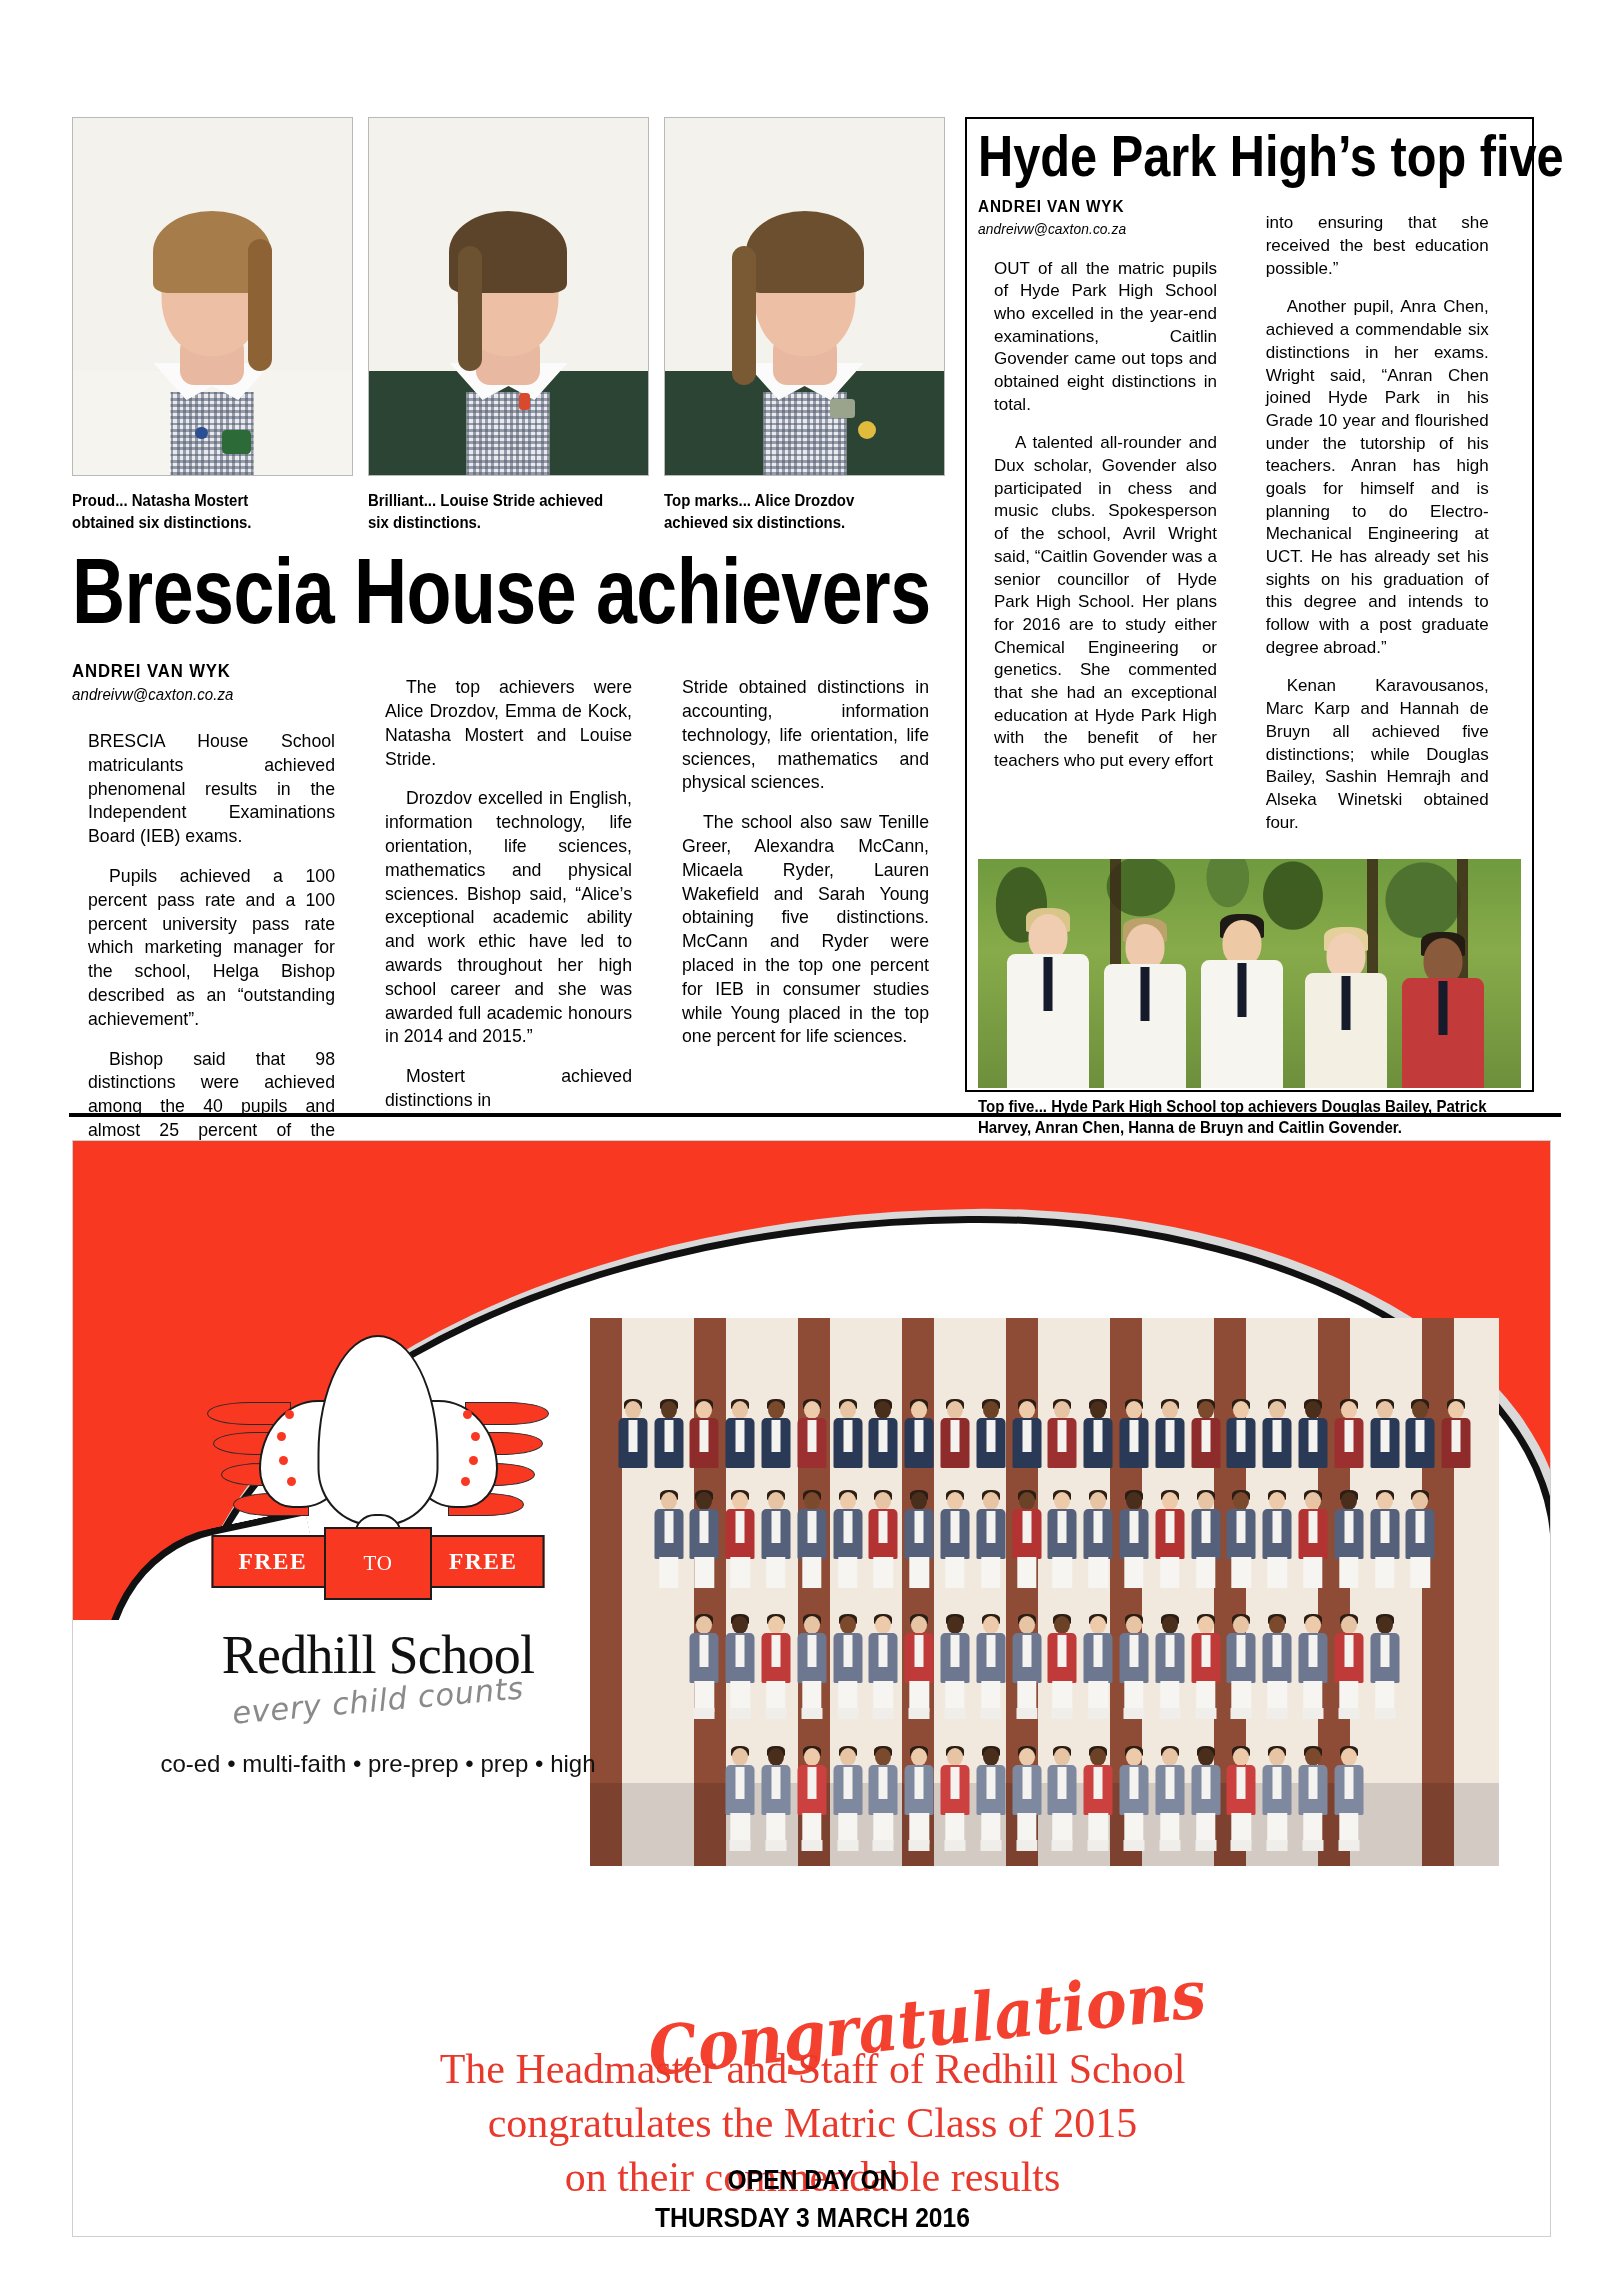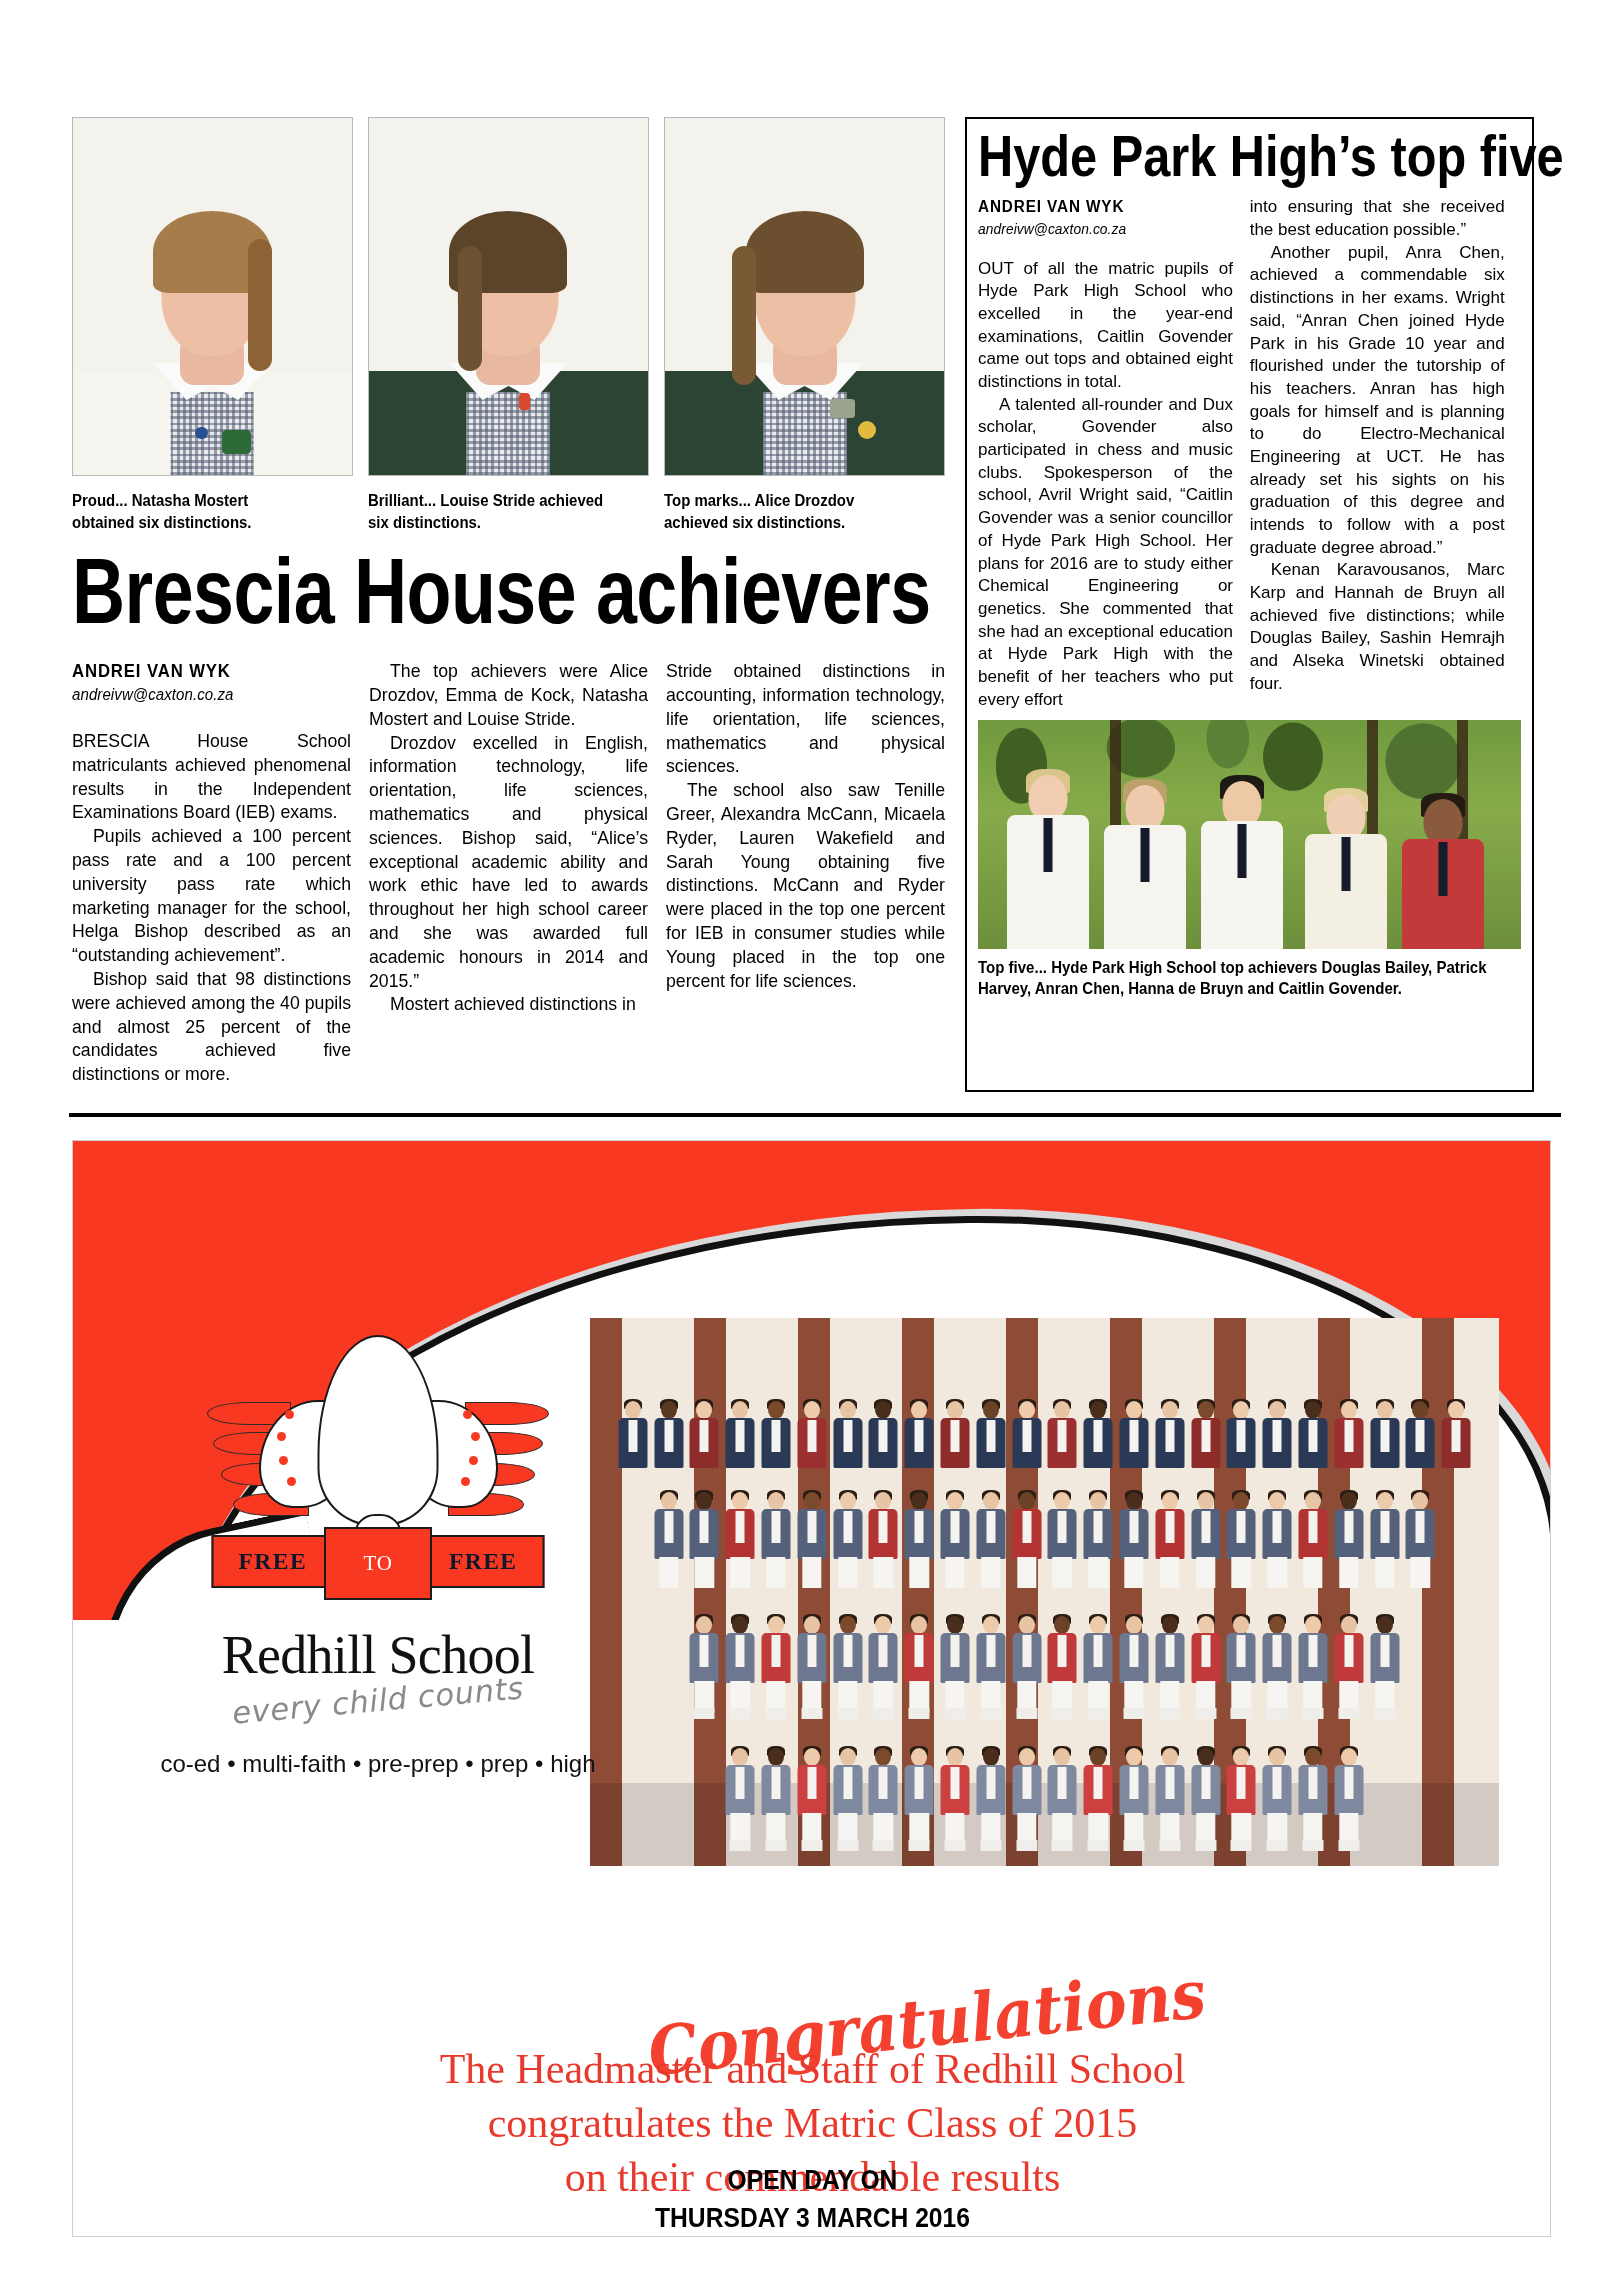--- a/index.html
+++ b/index.html
@@ -85,21 +85,21 @@
     font-weight:bold;font-size:19px;letter-spacing:1px;
     transform:scaleX(0.88);transform-origin:left top;white-space:nowrap;
     margin-bottom:2.8px;
   }
   .byline-mail{
     font-style:italic;font-size:16.7px;letter-spacing:0.1px;
     transform:scaleX(0.90);transform-origin:left top;white-space:nowrap;
     margin-bottom:25px;
   }
   p.body{
-    margin:0;
+    margin:16px;
     font-size:17.7px;line-height:1.345;
     text-align:justify;
     text-justify:inter-word;
     hyphens:none;
   }
   p.body + p.body{text-indent:21px;}
 
   
   .hydebox{
     position:absolute;left:965px;top:117px;width:569px;height:975px;
@@ -209,21 +209,21 @@
     position:absolute;height:21px;background:#f93822;border:1.4px solid #2a2a2a;
   }
   .crest .feather.l{border-radius:60% 0 0 60%;}
   .crest .feather.r{border-radius:0 60% 60% 0;}
   .ribbon{
     position:absolute;left:50%;transform:translateX(-50%);top:207px;
     width:333px;height:53px;background:#f93822;border:2.1px solid #1c1c1c;
     display:flex;align-items:center;justify-content:space-between;
     padding:0 25px;box-sizing:border-box;
   }
-  .ribbon .rtxt{color:#0f172a;font-size:23.6px;font-weight:600;letter-spacing:1.4px;font-family:"Liberation Serif", serif;}
+  .ribbon .rtxt{color:#ffffff;font-size:23.6px;font-weight:600;letter-spacing:1.4px;font-family:"Liberation Serif", serif;}
   .ribbon-mid{
     position:absolute;left:50%;transform:translateX(-50%);top:199px;
     width:104px;height:69px;background:#f93822;border:2.1px solid #1c1c1c;
     display:flex;align-items:center;justify-content:center;
   }
   .ribbon-mid span{color:#fff;font-size:21px;font-family:"Liberation Serif", serif;letter-spacing:0.7px;}
   .school-name{
     font-family:"Liberation Serif", serif;font-size:54px;color:#111;margin-top:4.2px;letter-spacing:-0.7px;
   }
   .tagline{

